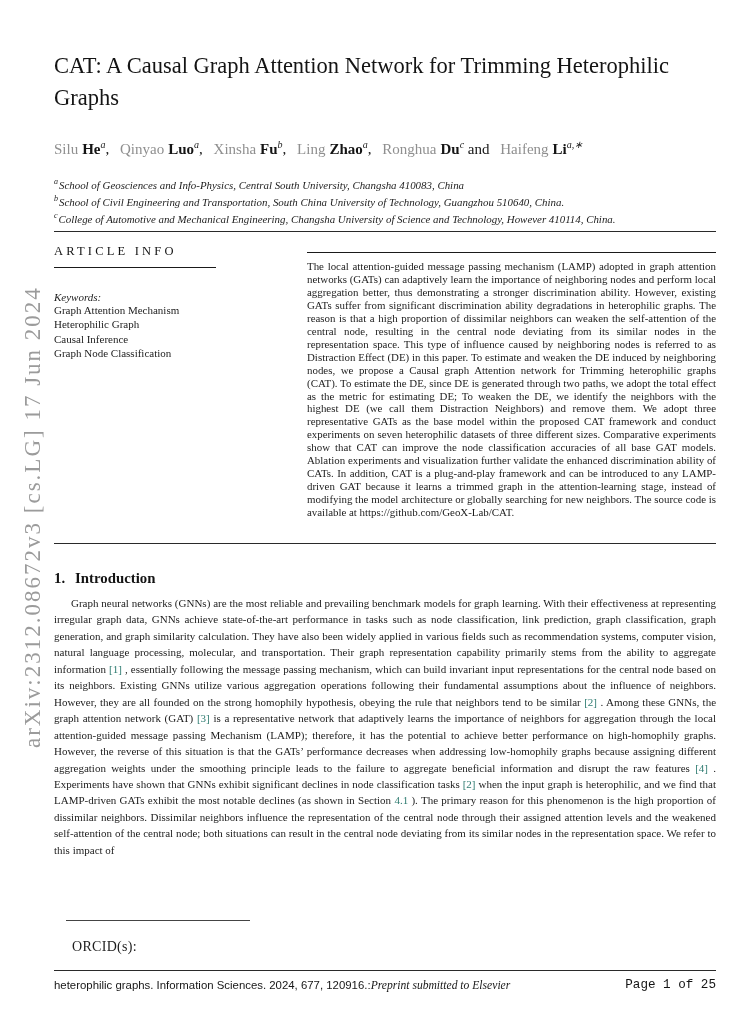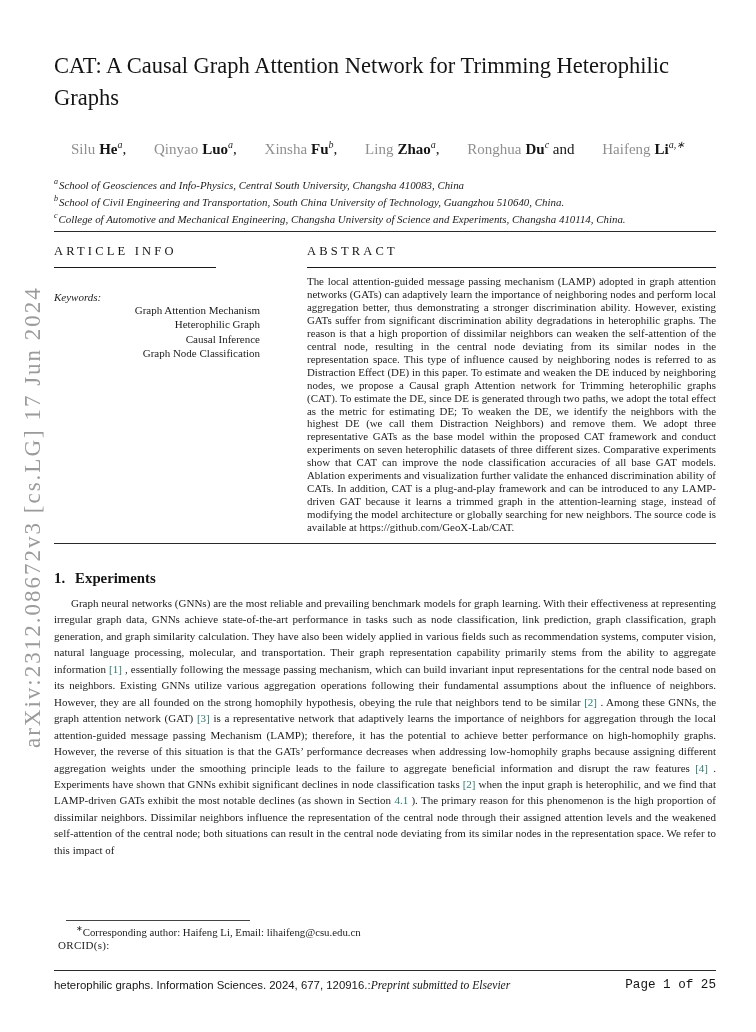--- a/index.html
+++ b/index.html
@@ -9,51 +9,51 @@
   }
   html,body{margin:0;padding:0;background:#ffffff;}
   .page{position:relative;width:756px;height:1032px;background:#ffffff;overflow:hidden;
         font-family:"Liberation Serif",serif;color:#1c1c1c;}
   .watermark{position:absolute;left:20px;top:748px;transform:rotate(-90deg);
         transform-origin:0 0;font-size:23px;letter-spacing:2px;color:var(--watermark);
         white-space:nowrap;}
   .title{position:absolute;left:54px;top:50px;width:636px;font-size:22.5px;
         line-height:31.5px;color:#141414;margin:0;font-weight:500;}
   .authors{position:absolute;left:54px;top:139px;width:662px;font-size:15px;white-space:nowrap;}
-  .author{margin-right:7px;margin-left:17px;}
+  .author{margin-right:7px;}
   .author .given{color:var(--muted);}
   .author .family{margin-left:4px;font-weight:600;color:#141414;}
   .author sup{font-size:10px;font-style:italic;}
   .author .after{color:#141414;}
   .affils{position:absolute;left:54px;top:175px;width:662px;font-size:10.9px;
         font-style:italic;line-height:14.6px;}
   .affil sup{font-size:8px;font-style:italic;margin-right:1px;}
   .rule{position:absolute;height:1px;background:#2a2a2a;}
   .rule-top{left:54px;top:231px;width:662px;}
   .rule-mid{left:54px;top:543px;width:662px;}
   .rule-footer{left:54px;top:970px;width:662px;}
   .footnote-rule{left:66px;top:920px;width:184px;background:#444;}
   .two-col{position:absolute;left:54px;top:244px;width:662px;display:flex;gap:30px;}
   .col-left{width:206px;margin-right:17px;}
   .col-right{flex:1;min-width:0;}
   .sec-head{font-size:12.5px;letter-spacing:3.2px;color:#141414;}
   .head-rule{height:1px;background:#1a1a1a;margin-top:8px;}
   .col-left .head-rule{width:162px;}
   .kw-label{font-style:italic;font-size:11px;margin-top:23px;}
-  .kw{font-size:11px;line-height:14.4px;text-align:right;}
+  .kw{font-size:11px;line-height:14.4px;}
   .abstract-text{margin:7px 0 0;font-size:10.9px;line-height:12.95px;text-align:justify;}
   .intro-head{position:absolute;left:54px;top:570px;font-size:14.8px;font-weight:700;
         display:flex;color:#141414;}
   .intro-head .num{margin-right:10px;}
   .intro-body{position:absolute;left:54px;top:595px;width:662px;font-size:11px;
         line-height:16.45px;text-align:justify;text-indent:17px;margin:0;}
   .cite{color:var(--link);}
   .footnote-1{position:absolute;left:54px;top:924px;font-size:10.8px;text-indent:22px;}
   .footnote-1 sup{font-size:8px;}
-  .footnote-2{position:absolute;left:58px;top:939px;font-size:11px;letter-spacing:.3px;}
+  .footnote-2{position:absolute;left:72px;top:939px;font-size:14px;letter-spacing:.3px;}
   .footer{position:absolute;left:54px;top:977px;width:662px;
         font-family:"Liberation Sans",sans-serif;font-size:11.4px;line-height:17.5px;color:#161616;}
   .footer-line2{display:flex;align-items:center;}
   .footer-italic{font-style:italic;font-family:"Liberation Serif",serif;font-size:11.6px;}
   .footer-page{margin-left:auto;font-family:Liberation Mono, monospace;font-size:12.6px;color:#141414;}
 </style>
 </head>
 <body>
 
 <div class="page">
@@ -77,21 +77,21 @@
     
       <span class="author"><span class="given">Haifeng</span><span class="family">Li</span><sup>a,∗</sup><span class="after"></span></span>
     </div>
 
   <div class="affils">
 
       <div class="affil"><sup>a</sup><span>School of Geosciences and Info-Physics, Central South University, Changsha 410083, China</span></div>
 
       <div class="affil"><sup>b</sup><span>School of Civil Engineering and Transportation, South China University of Technology, Guangzhou 510640, China.</span></div>
 
-      <div class="affil"><sup>c</sup><span>College of Automotive and Mechanical Engineering, Changsha University of Science and Experiments, Changsha 410114, China.</span></div>
+      <div class="affil"><sup>c</sup><span>College of Automotive and Mechanical Engineering, Changsha University of Science and Technology, However 410114, China.</span></div>
     </div>
 
   <div class="rule rule-top"></div>
 
   <div class="two-col">
     <div class="col-left">
       <div class="sec-head">ARTICLE INFO</div>
       <div class="head-rule"></div>
       <div class="kw-label">Keywords:</div>
       <div>
@@ -99,31 +99,30 @@
           <div class="kw">Graph Attention Mechanism</div>
 
           <div class="kw">Heterophilic Graph</div>
 
           <div class="kw">Causal Inference</div>
 
           <div class="kw">Graph Node Classification</div>
         </div>
     </div>
     <div class="col-right">
-      <div class="sec-head">ABSTRACT</div>
       <div class="head-rule"></div>
       <p class="abstract-text">The local attention-guided message passing mechanism (LAMP) adopted in graph attention networks (GATs) can adaptively learn the importance of neighboring nodes and perform local aggregation better, thus demonstrating a stronger discrimination ability. However, existing GATs suffer from significant discrimination ability degradations in heterophilic graphs. The reason is that a high proportion of dissimilar neighbors can weaken the self-attention of the central node, resulting in the central node deviating from its similar nodes in the representation space. This type of influence caused by neighboring nodes is referred to as Distraction Effect (DE) in this paper. To estimate and weaken the DE induced by neighboring nodes, we propose a Causal graph Attention network for Trimming heterophilic graphs (CAT). To estimate the DE, since DE is generated through two paths, we adopt the total effect as the metric for estimating DE; To weaken the DE, we identify the neighbors with the highest DE (we call them Distraction Neighbors) and remove them. We adopt three representative GATs as the base model within the proposed CAT framework and conduct experiments on seven heterophilic datasets of three different sizes. Comparative experiments show that CAT can improve the node classification accuracies of all base GAT models. Ablation experiments and visualization further validate the enhanced discrimination ability of CATs. In addition, CAT is a plug-and-play framework and can be introduced to any LAMP-driven GAT because it learns a trimmed graph in the attention-learning stage, instead of modifying the model architecture or globally searching for new neighbors. The source code is available at https://github.com/GeoX-Lab/CAT.</p>
     </div>
   </div>
 
   <div class="rule rule-mid"></div>
 
   <div class="intro-head">
     <span class="num">1.</span>
-    <span>Experiments</span>
+    <span>Introduction</span>
   </div>
 
   <p class="intro-body">
     
   
       <span>Graph neural networks (GNNs) are the most reliable and prevailing benchmark models for graph learning. With their effectiveness at representing irregular graph data, GNNs achieve state-of-the-art performance in tasks such as node classification, link prediction, graph classification, graph generation, and graph similarity calculation. They have also been widely applied in various fields such as recommendation systems, computer vision, natural language processing, molecular, and transportation. Their graph representation capability primarily stems from the ability to aggregate information </span>
     
       <span class="cite">[1]</span>
     
       <span>, essentially following the message passing mechanism, which can build invariant input representations for the central node based on its neighbors. Existing GNNs utilize various aggregation operations following their fundamental assumptions about the influence of neighbors. However, they are all founded on the strong homophily hypothesis, obeying the rule that neighbors tend to be similar </span>
@@ -143,21 +142,20 @@
       <span class="cite">[2]</span>
     
       <span> when the input graph is heterophilic, and we find that LAMP-driven GATs exhibit the most notable declines (as shown in Section </span>
     
       <span class="cite">4.1</span>
     
       <span>). The primary reason for this phenomenon is the high proportion of dissimilar neighbors. Dissimilar neighbors influence the representation of the central node through their assigned attention levels and the weakened self-attention of the central node; both situations can result in the central node deviating from its similar nodes in the representation space. We refer to this impact of</span>
     </p>
 
   <div class="rule footnote-rule"></div>
-  <div class="footnote-1"><sup>∗</sup><span>Corresponding author: Haifeng Li, Email: lihaifeng@csu.edu.cn</span></div>
   <div class="footnote-2">ORCID(s):</div>
 
   <div class="rule rule-footer"></div>
   <div class="footer">
     <div class="footer-line2">
       <span>heterophilic graphs.  Information Sciences.  2024, 677, 120916.: </span>
       <span class="footer-italic">Preprint submitted to Elsevier</span>
       <span class="footer-page">Page 1 of 25</span>
     </div>
   </div>

